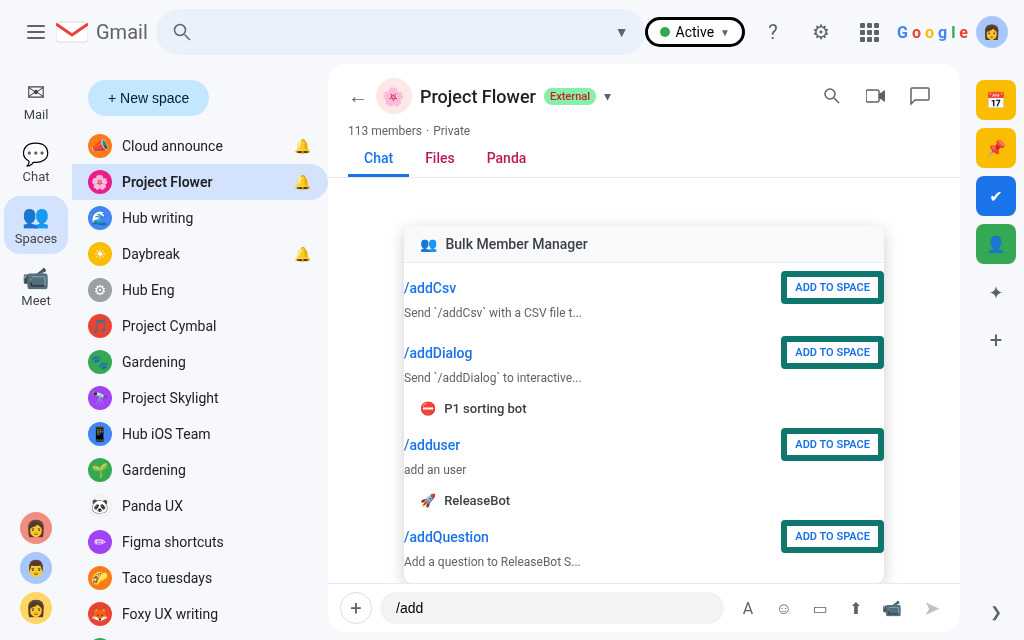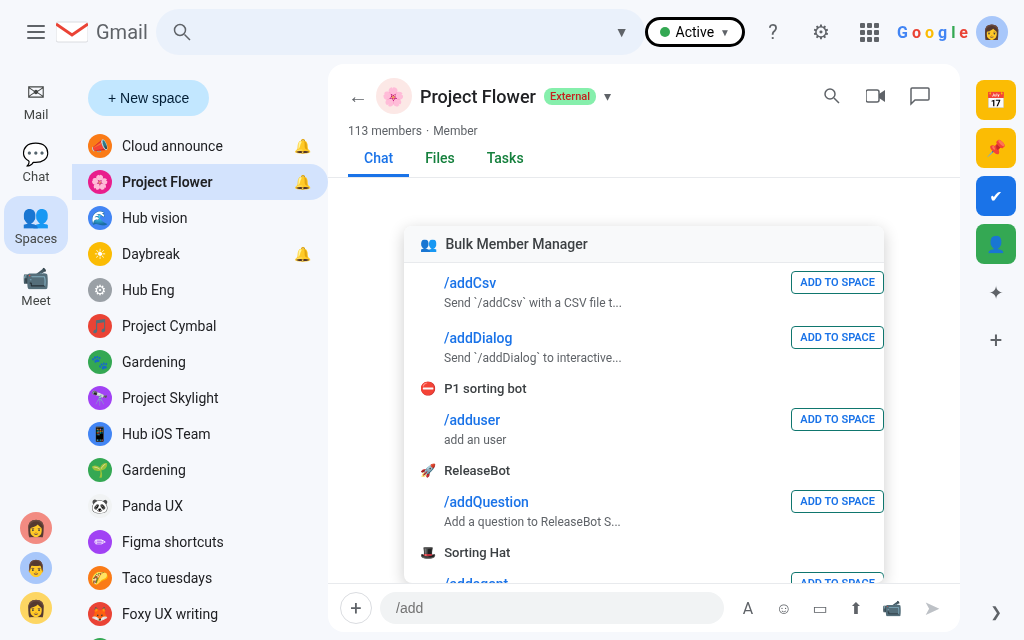--- a/index.html
+++ b/index.html
@@ -44,40 +44,40 @@
     .content-header { padding: 12px 20px 0; border-bottom: 1px solid #e8eaed; }
     .space-title-row { display: flex; align-items: center; gap: 8px; margin-bottom: 8px; }
     .back-btn { cursor: pointer; color: #5f6368; font-size: 20px; }
     .space-avatar { width: 36px; height: 36px; border-radius: 50%; background: #fce8e6; display: flex; align-items: center; justify-content: center; font-size: 18px; }
     .space-name { font-size: 18px; font-weight: 500; color: #202124; }
     .external-badge { background: #86efac; color: #c5221f; font-size: 11px; font-weight: 500; border-radius: 8px; padding: 2px 6px; }
     .space-chevron { color: #5f6368; cursor: pointer; }
     .space-subtitle { font-size: 12px; color: #5f6368; }
     .header-right { margin-left: auto; display: flex; gap: 4px; }
     .content-tabs { display: flex; gap: 0; }
-    .tab { padding: 8px 16px; cursor: pointer; color: #15803d; font-size: 14px; font-weight: 500; border-bottom: 3px solid transparent; }
+    .tab { padding: 8px 16px; cursor: pointer; color: #be185d; font-size: 14px; font-weight: 500; border-bottom: 3px solid transparent; }
     .tab.active { color: #1a73e8; border-bottom-color: #1a73e8; }
 
     
     .chat-area { flex: 1; overflow-y: auto; padding: 16px; position: relative; }
 
     
     .autocomplete-popup { position: absolute; bottom: 0; left: 50%; transform: translateX(-50%); width: 480px; background: white; border-radius: 8px; box-shadow: 0 4px 16px rgba(0,0,0,0.2); overflow: hidden; z-index: 10; }
     .popup-header { display: flex; align-items: center; gap: 8px; padding: 10px 16px; background: #f8f9fa; border-bottom: 1px solid #e8eaed; font-weight: 500; color: #3c4043; font-size: 14px; }
     .popup-list { max-height: 320px; overflow-y: auto; }
-    .popup-item { padding: 8px 0; margin-left: 40px; }
+    .popup-item { padding: 8px 0; }
     .popup-command { color: #1a73e8; font-size: 14px; font-weight: 500; display: flex; align-items: center; justify-content: space-between; }
     .popup-desc { color: #5f6368; font-size: 12px; margin-top: 2px; }
     .popup-section { display: flex; align-items: center; gap: 8px; padding: 8px 16px 4px; color: #3c4043; font-size: 13px; font-weight: 500; }
-    .add-to-space-btn { font-size: 11px; font-weight: 600; color: #1a73e8; padding: 4px 8px; border: 1px solid #0f766e; border-radius: 4px; cursor: pointer; white-space: nowrap; text-align: right; }
+    .add-to-space-btn { font-size: 11px; font-weight: 600; color: #1a73e8; padding: 4px 8px; border: 6px solid #0f766e; border-radius: 4px; cursor: pointer; white-space: nowrap; text-align: right; }
 
     
     .input-bar { display: flex; align-items: center; padding: 8px 12px; border-top: 1px solid #e8eaed; gap: 8px; }
     .input-add-btn { width: 32px; height: 32px; border-radius: 50%; border: 1px solid #dadce0; display: flex; align-items: center; justify-content: center; cursor: pointer; color: #5f6368; font-size: 20px; }
-    .input-field { flex: 1; background: #f1f3f4; border-radius: 20px; padding: 8px 16px; font-size: 14px; color: #737373; border: none; outline: none; }
+    .input-field { flex: 1; background: #f1f3f4; border-radius: 20px; padding: 8px 16px; font-size: 14px; color: #000000; border: none; outline: none; }
     .input-actions { display: flex; gap: 4px; align-items: center; }
     .input-action-btn { width: 32px; height: 32px; display: flex; align-items: center; justify-content: center; cursor: pointer; color: #5f6368; font-size: 16px; }
     .send-btn { width: 32px; height: 32px; display: flex; align-items: center; justify-content: center; cursor: pointer; color: #bdc1c6; font-size: 20px; }
 
     
     .right-panel { width: 56px; background: #f6f8fc; display: flex; flex-direction: column; align-items: center; padding-top: 16px; gap: 8px; flex-shrink: 0; }
     .right-icon { width: 40px; height: 40px; display: flex; align-items: center; justify-content: center; cursor: pointer; color: #5f6368; font-size: 20px; border-radius: 50%; }
     .expand-btn { margin-top: auto; margin-bottom: 16px; width: 24px; height: 24px; display: flex; align-items: center; justify-content: center; cursor: pointer; color: #5f6368; }
 
     
@@ -185,21 +185,21 @@
       <span class="sidebar-item-label">Cloud announce</span>
       <span class="sidebar-pin">🔔</span>
     </div>
     <div class="sidebar-item active">
       <div class="sidebar-item-icon ic-pink">🌸</div>
       <span class="sidebar-item-label">Project Flower</span>
       <span class="sidebar-pin">🔔</span>
     </div>
     <div class="sidebar-item">
       <div class="sidebar-item-icon ic-blue">🌊</div>
-      <span class="sidebar-item-label">Hub vision</span>
+      <span class="sidebar-item-label">Hub writing</span>
     </div>
     <div class="sidebar-item">
       <div class="sidebar-item-icon ic-yellow">☀</div>
       <span class="sidebar-item-label">Daybreak</span>
       <span class="sidebar-pin">🔔</span>
     </div>
     <div class="sidebar-item">
       <div class="sidebar-item-icon ic-gray">⚙</div>
       <span class="sidebar-item-label">Hub Eng</span>
     </div>
@@ -270,26 +270,26 @@
           <div class="icon-btn">
             <svg width="20" height="20" viewBox="0 0 20 20">
                 <path d="M2 2h16a1 1 0 011 1v10a1 1 0 01-1 1H5l-4 4V3a1 1 0 011-1z" fill="none" stroke="#5f6368" stroke-width="1.5"></path>
               </svg>
           </div>
         </div>
       </div>
       <div style="display:flex;align-items:center;gap:4px;margin-bottom:4px;">
         <span class="space-subtitle">113 members</span>
         <span class="space-subtitle">·</span>
-        <span class="space-subtitle">Member</span>
+        <span class="space-subtitle">Private</span>
       </div>
       <div class="content-tabs">
         <div class="tab active">Chat</div>
         <div class="tab">Files</div>
-        <div class="tab">Tasks</div>
+        <div class="tab">Panda</div>
       </div>
     </div>
 
     <div class="chat-area">
 
       <div class="autocomplete-popup">
         <div class="popup-header">
           <span>👥</span>
           <span>Bulk Member Manager</span>
         </div>

